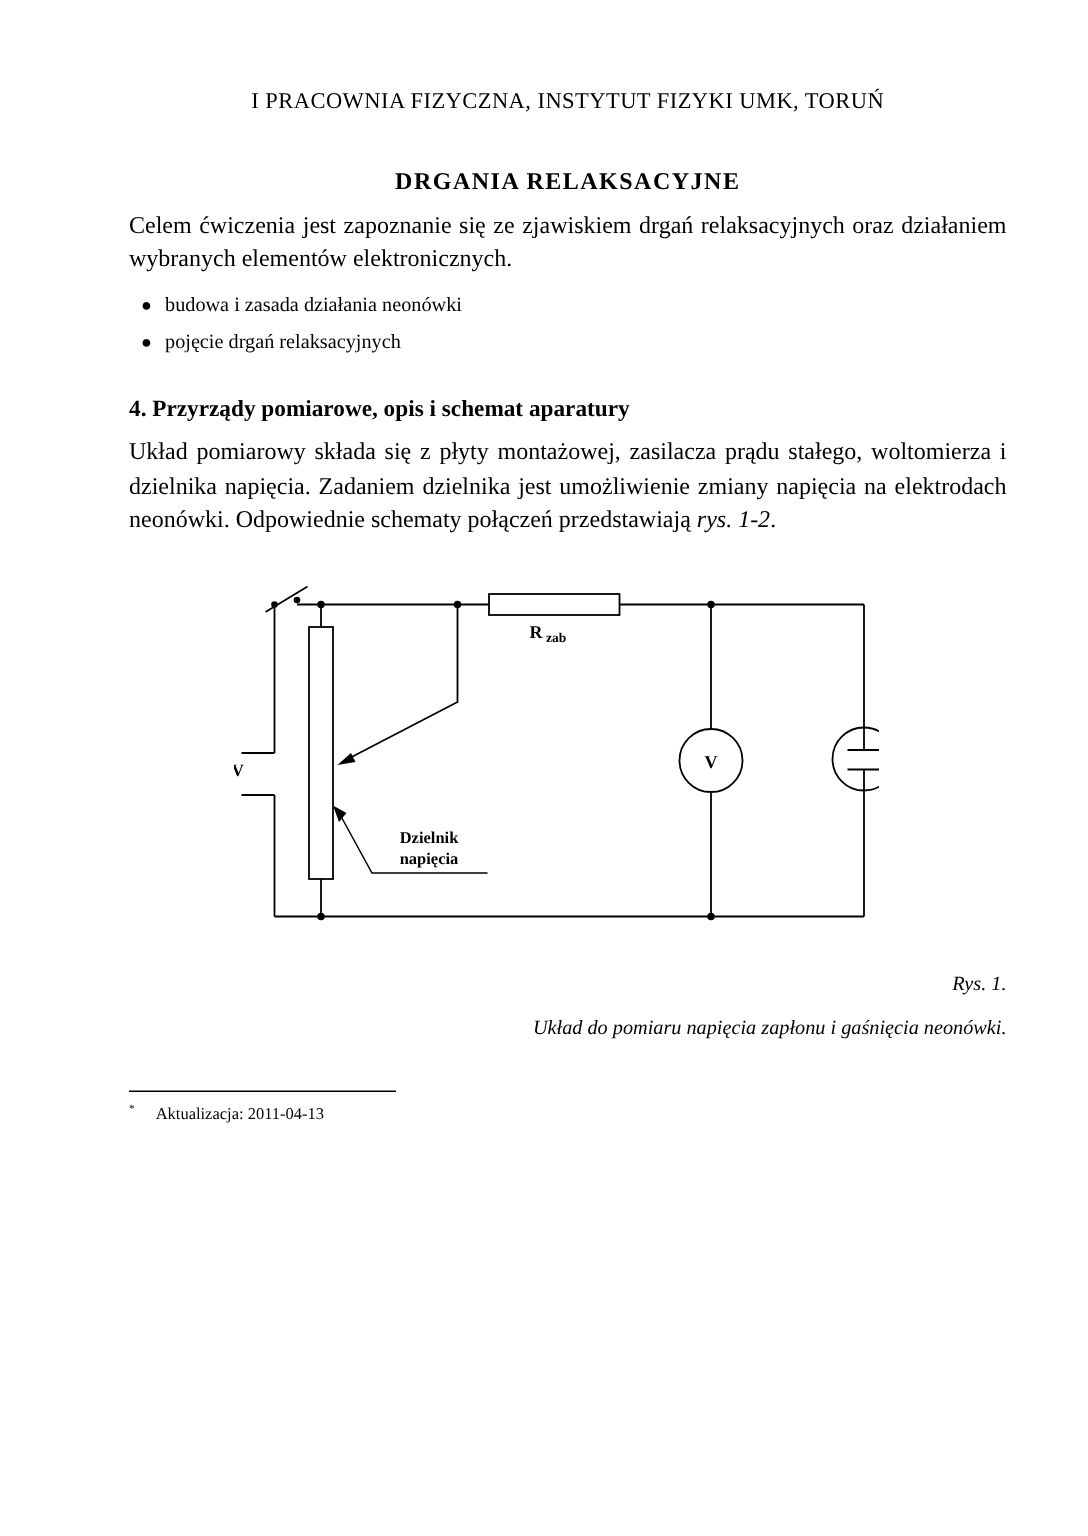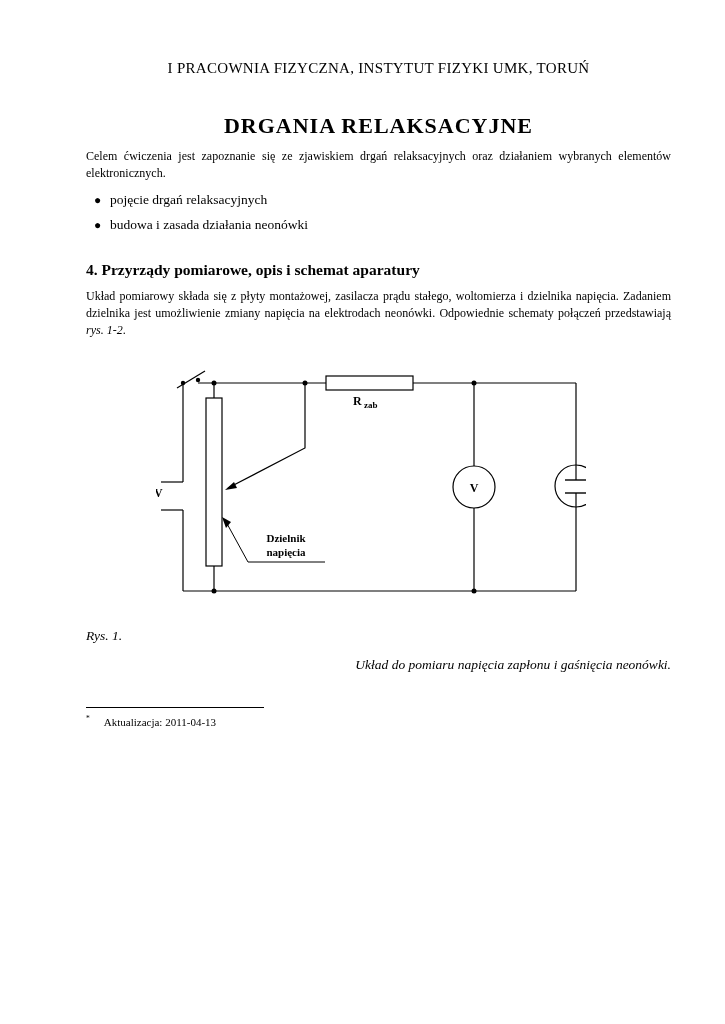--- a/index.html
+++ b/index.html
@@ -22,34 +22,34 @@
     font-size: 15px;
     letter-spacing: 0.3px;
   }
   .instruction-line {
     margin-top: 37px;
     font-size: 15px;
   }
   .instruction-line sup { font-size: 9px; vertical-align: super; }
   .doc-title {
     margin-top: 36px;
-    font-size: 22px;
+    font-size: 16px;
     font-weight: bold;
     letter-spacing: 1px;
   }
   .sec-heading {
     font-size: 15.5px;
     font-weight: bold;
   }
   .sec1-heading { margin-top: 84px; }
   .sec2-heading { margin-top: 30px; }
   .sec3-heading { margin-top: 28px; }
   .body-text {
     margin-top: 9px;
-    font-size: 12px;
+    font-size: 16px;
     line-height: 1.4;
     text-align: justify;
   }
   .bullet-list { margin-top: 10px; }
   .bullet-item {
     font-size: 13.5px;
     line-height: 1.2;
     margin-top: 9px;
     padding-left: 8px;
   }
@@ -62,20 +62,21 @@
   .figure-block {
     margin-top: 30px;
     margin-left: 70px;
     width: 430px;
     height: 235px;
   }
   .fig-caption-number {
     margin-top: 25px;
     font-size: 13.5px;
     font-style: italic;
+    text-align: right;
   }
   .fig-caption-text {
     margin-top: 13px;
     font-size: 13.5px;
     font-style: italic;
     text-align: right;
   }
   .footnote-area { margin-top: 34px; }
   .footnote-rule {
     width: 178px;
@@ -100,24 +101,24 @@
 
   <div class="center institute-line">I PRACOWNIA FIZYCZNA, INSTYTUT FIZYKI UMK, TORUŃ</div>
 
 
   <div class="center doc-title">DRGANIA RELAKSACYJNE</div>
 
   <div class="body-text">Celem ćwiczenia jest zapoznanie się ze zjawiskiem drgań relaksacyjnych oraz działaniem wybranych elementów elektronicznych.</div>
 
   <div class="bullet-list">
     <div class="bullet-item">
-      <span class="bullet-marker">●</span><span>pojęcie drgań relaksacyjnych</span>
+      <span class="bullet-marker">●</span><span>budowa i zasada działania neonówki</span>
     </div>
     <div class="bullet-item">
-      <span class="bullet-marker">●</span><span>budowa i zasada działania neonówki</span>
+      <span class="bullet-marker">●</span><span>pojęcie drgań relaksacyjnych</span>
     </div>
   </div>
 
   <div class="sec-heading sec3-heading">4. Przyrządy pomiarowe, opis i schemat aparatury</div>
   <div class="body-text">
     <span>Układ pomiarowy składa się z płyty montażowej, zasilacza prądu stałego, woltomierza i dzielnika napięcia. Zadaniem dzielnika jest umożliwienie zmiany napięcia na elektrodach neonówki. Odpowiednie schematy połączeń przedstawiają </span><span class="ref-italic">rys. 1-2</span><span>.</span>
   </div>
 
   <div class="figure-block">
     <svg width="430" height="235" viewBox="140 592 430 235">

